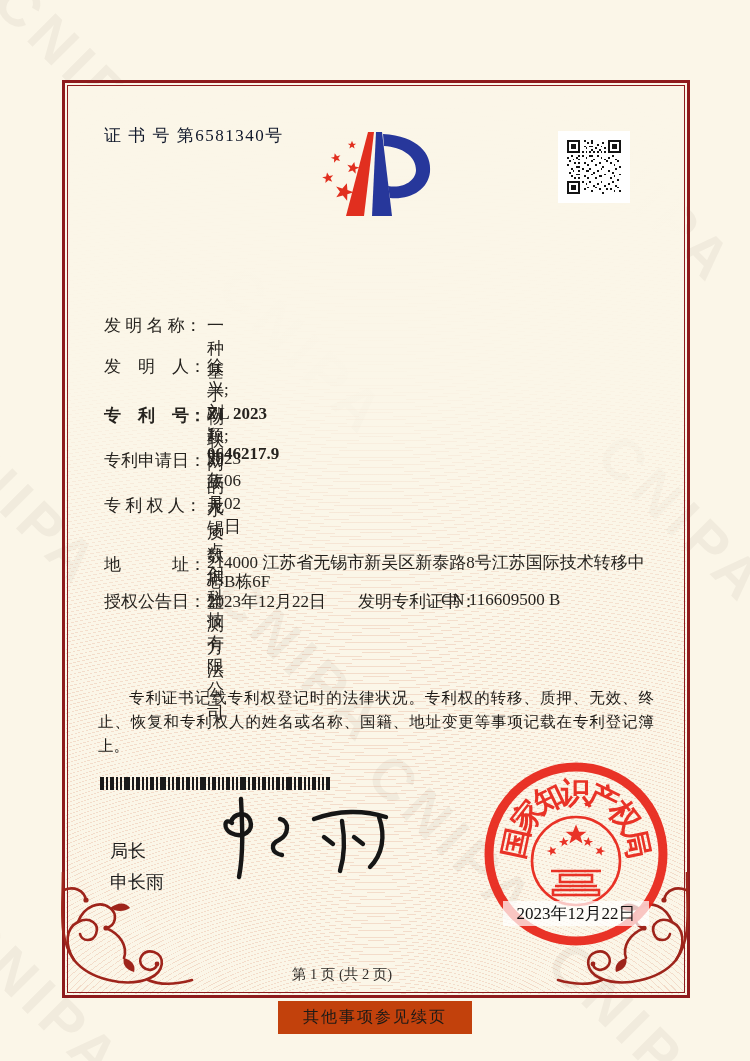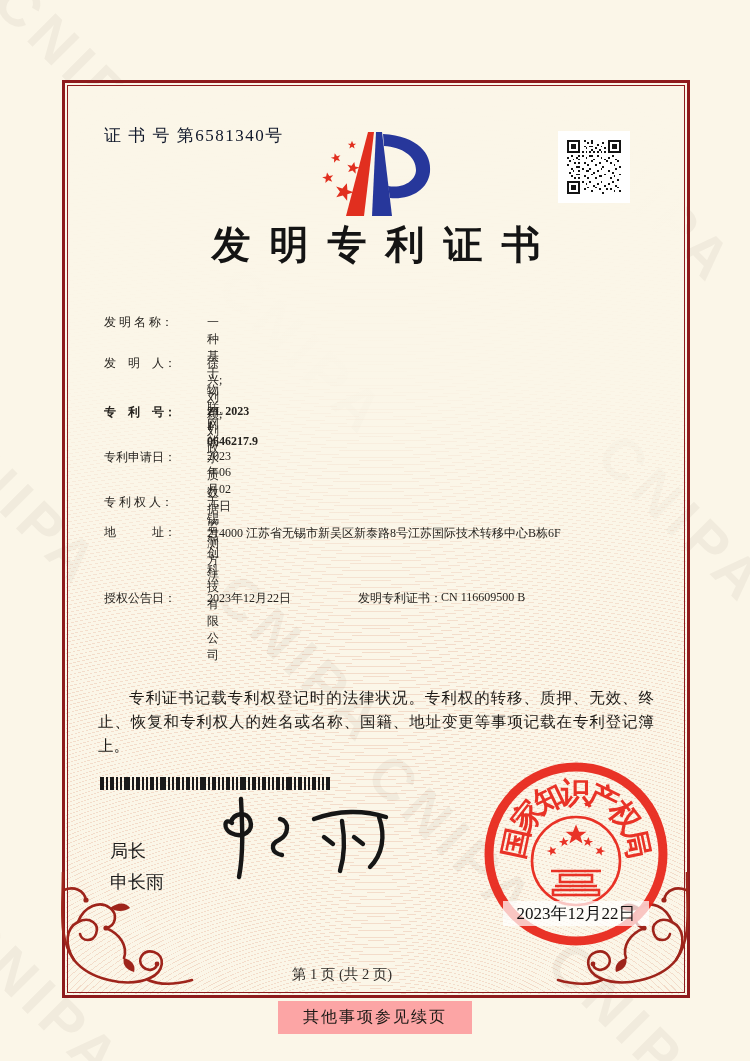--- a/index.html
+++ b/index.html
@@ -33,45 +33,45 @@
 
   .cert-no{position:absolute;left:104px;top:124px;font-size:17px;letter-spacing:1.5px;color:#0f172a;}
 
   .logo{position:absolute;left:300px;top:128px;}
   .qr-box{position:absolute;left:558px;top:131px;width:72px;height:72px;background:#ffffff;
           display:flex;align-items:center;justify-content:center;}
 
   .title{position:absolute;left:62px;top:218px;width:628px;text-align:center;}
   .title span{font-size:39px;font-weight:600;letter-spacing:19px;margin-right:-19px;color:#141414;}
 
-  .field{position:absolute;left:104px;font-size:12px;color:#26231f;white-space:nowrap;}
+  .field{position:absolute;left:104px;font-size:17px;color:#26231f;white-space:nowrap;}
   .field .val{position:absolute;left:103px;top:0;white-space:normal;}
   .f0{top:314px;} .f1{top:355px;} .f2{top:404px;font-weight:bold;} .f3{top:449px;text-align:right;} .f4{top:494px;}
-  .f5{top:524px;} .f5 .val{width:452px;line-height:19px;}
+  .f5{top:553px;} .f5 .val{width:452px;line-height:19px;}
   .f6{top:590px;width:560px;}
   .f6 .lbl2{position:absolute;left:254px;top:0;}
   .f6 .val2{position:absolute;left:337px;top:0;}
 
   .para{position:absolute;left:98px;width:556px;font-size:15.5px;line-height:24px;
         text-indent:2em;color:#1d1a17;text-align:justify;}
   .p1{top:620px;} .p2{top:686px;}
 
   .barcode{position:absolute;left:100px;top:777px;}
 
   .signer{position:absolute;left:110px;top:836px;font-family:"Liberation Sans","DejaVu Sans",sans-serif;
           font-size:18px;color:#1c1c1c;line-height:31px;}
   .signature{position:absolute;left:196px;top:793px;}
 
   .seal{position:absolute;left:481px;top:759px;}
   .seal-date{position:absolute;left:503px;top:901px;width:146px;text-align:center;font-size:17px;
              color:#111;background:rgba(255,255,255,.72);padding:1px 0;}
 
   .page-no{position:absolute;left:62px;top:965px;width:560px;text-align:center;font-size:14.5px;color:#33302c;}
 
-  .cont-box{position:absolute;left:278px;top:1001px;width:186px;background:#fca5a5;
+  .cont-box{position:absolute;left:278px;top:1001px;width:186px;background:#c2410c;
             text-align:center;font-size:16px;color:#1d1a17;padding:6px 4px;letter-spacing:2px;}
 </style>
 </head>
 <body>
 
 <svg width="0" height="0" style="position:absolute" aria-hidden="true">
   <defs>
     <path id="star" d="M0,-10 L2.9,-3.1 10,-3.1 4.2,1.2 6.2,8.1 0,4 -6.2,8.1 -4.2,1.2 -10,-3.1 -2.9,-3.1 Z"></path>
   </defs>
 </svg>
@@ -172,21 +172,20 @@
                  M9 19h1v1h-1zM11 20h1v1h-1zM13 18h1v1h-1zM15 20h1v1h-1zM17 19h2v1h-2z
                  M22 9h1v1h-1zM24 8h1v1h-1zM26 10h1v1h-1zM23 12h1v1h-1zM25 13h1v1h-1zM27 11h1v1h-1zM28 14h1v1h-1z
                  M22 16h1v1h-1zM24 17h1v1h-1zM26 15h1v1h-1zM28 18h1v1h-1zM23 20h1v1h-1zM25 19h1v1h-1zM27 21h1v1h-1z
                  M8 22h1v1h-1zM10 23h1v1h-1zM12 22h1v1h-1zM14 24h1v1h-1zM16 23h1v1h-1zM18 22h1v1h-1zM20 24h1v1h-1z
                  M9 26h1v1h-1zM11 25h1v1h-1zM13 27h1v1h-1zM15 25h1v1h-1zM17 26h1v1h-1zM19 28h1v1h-1zM21 26h1v1h-1z
                  M22 23h1v1h-1zM24 22h1v1h-1zM26 24h1v1h-1zM23 26h1v1h-1zM25 27h1v1h-1zM27 25h1v1h-1zM28 27h1v1h-1z"></path>
       </g>
     </svg>
   </div>
 
-  <div class="title"><span>发明专利证书</span></div>
 
   <div class="field f0">
     <span>发 明 名 称：</span>
     <span class="val">一种基于物联网的水质数据监测方法</span>
   </div>
   <div class="field f1">
     <span>发　明　人：</span>
     <span class="val">徐兴;刘颖;刘政</span>
   </div>
   <div class="field f2">

